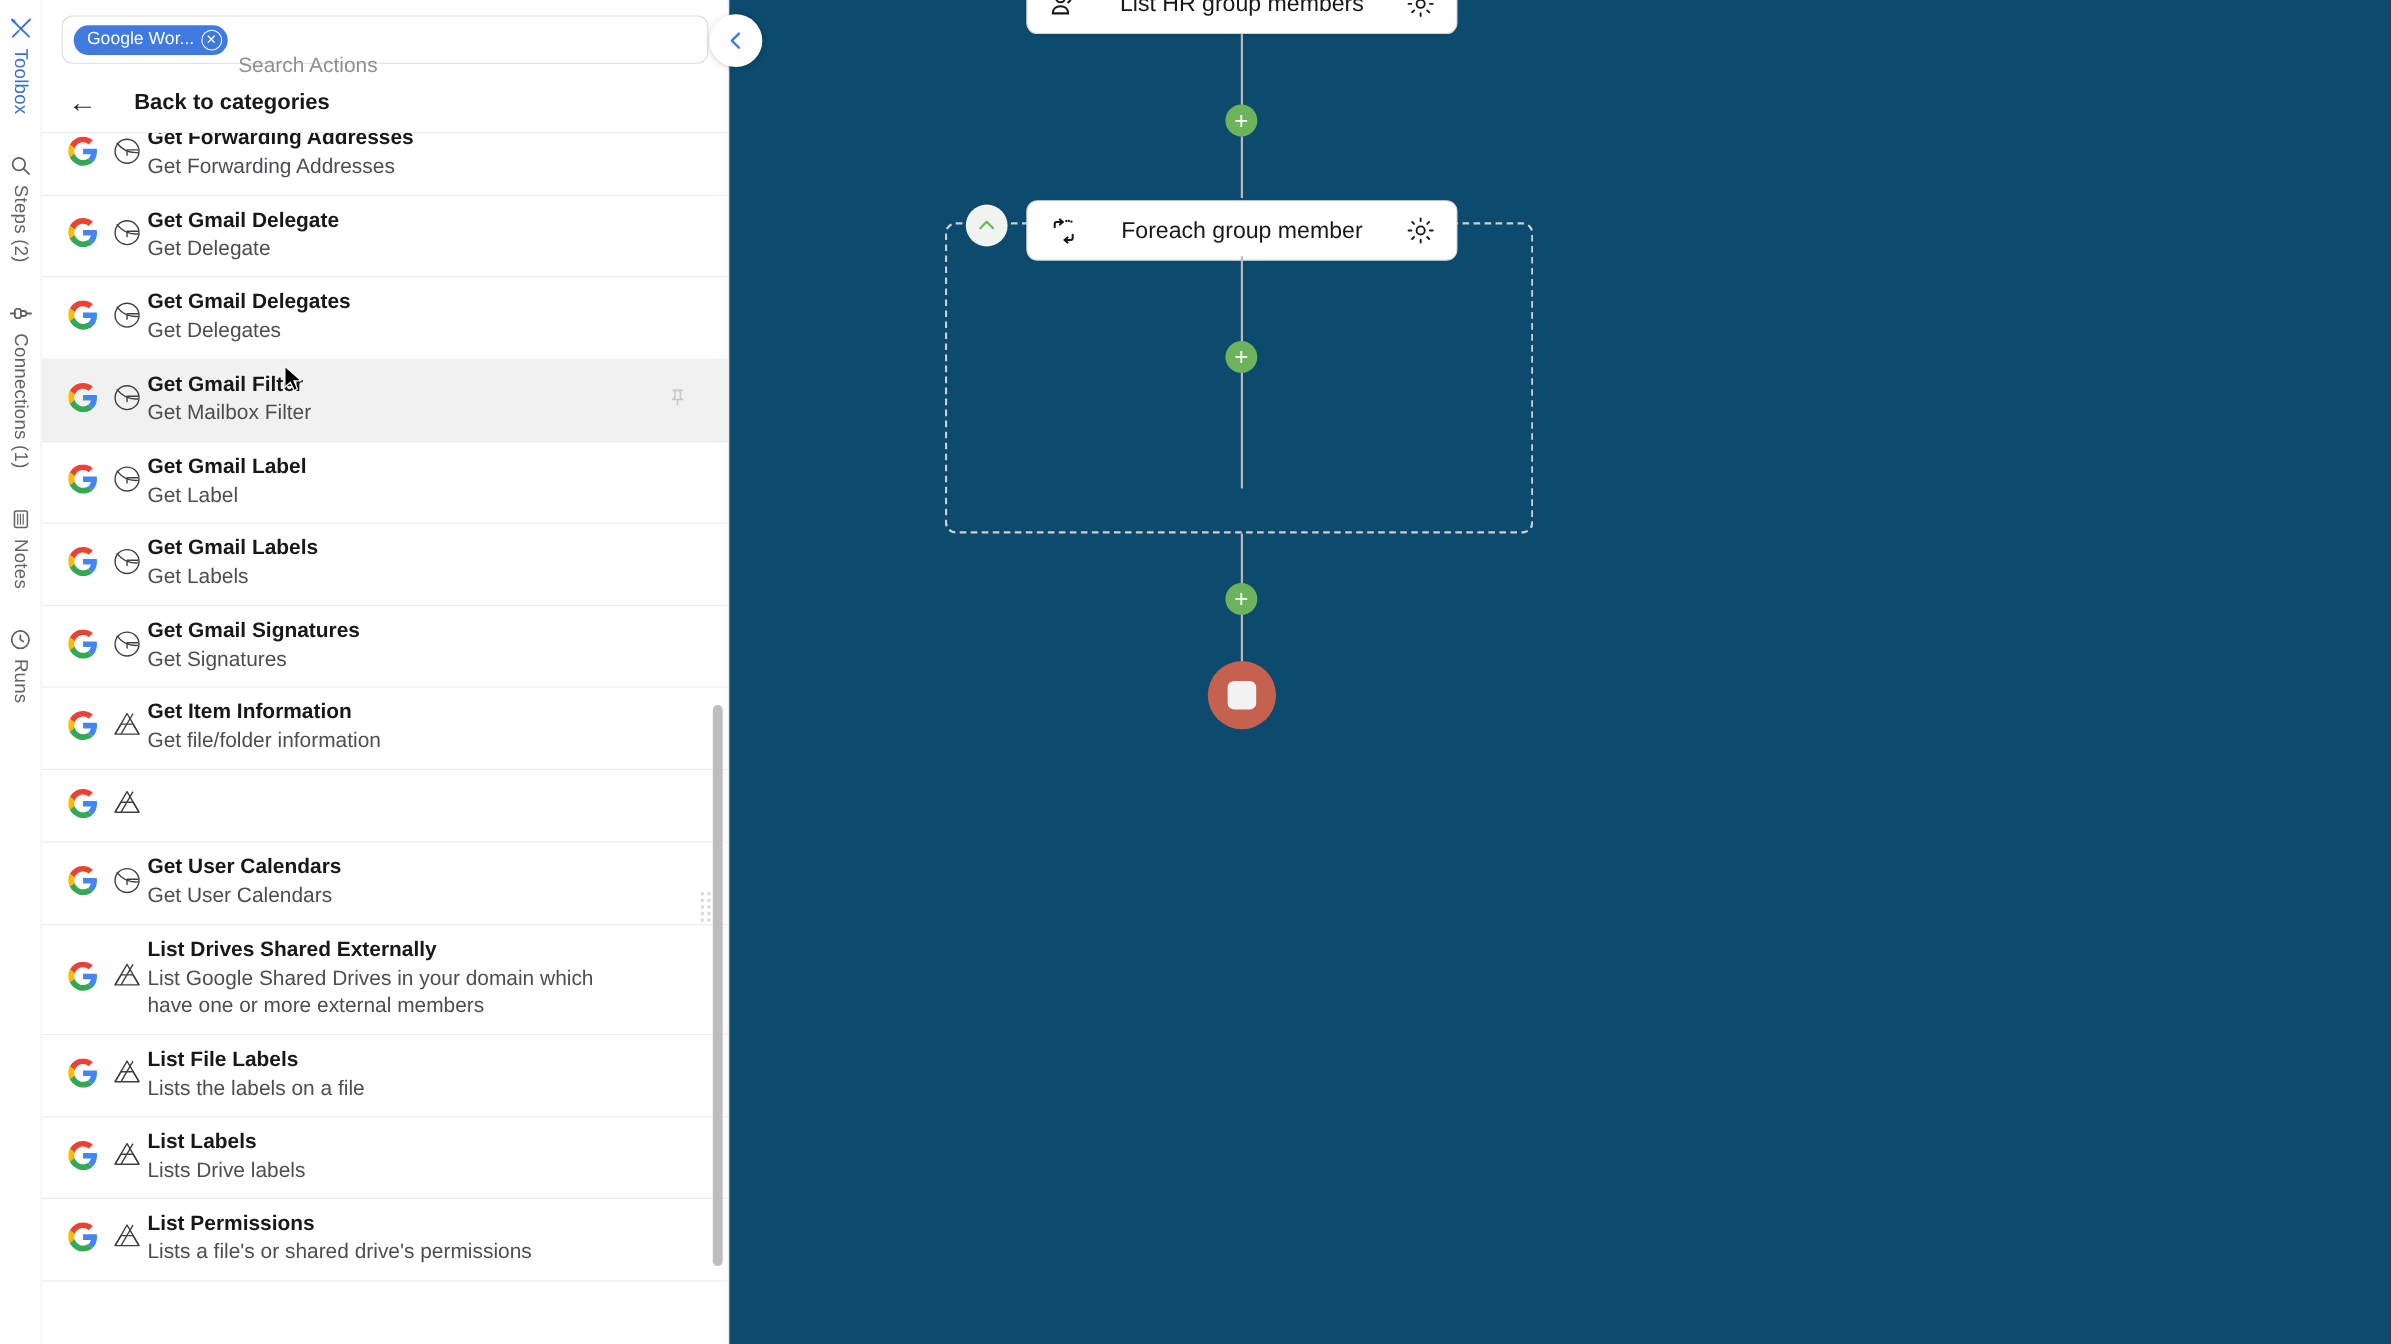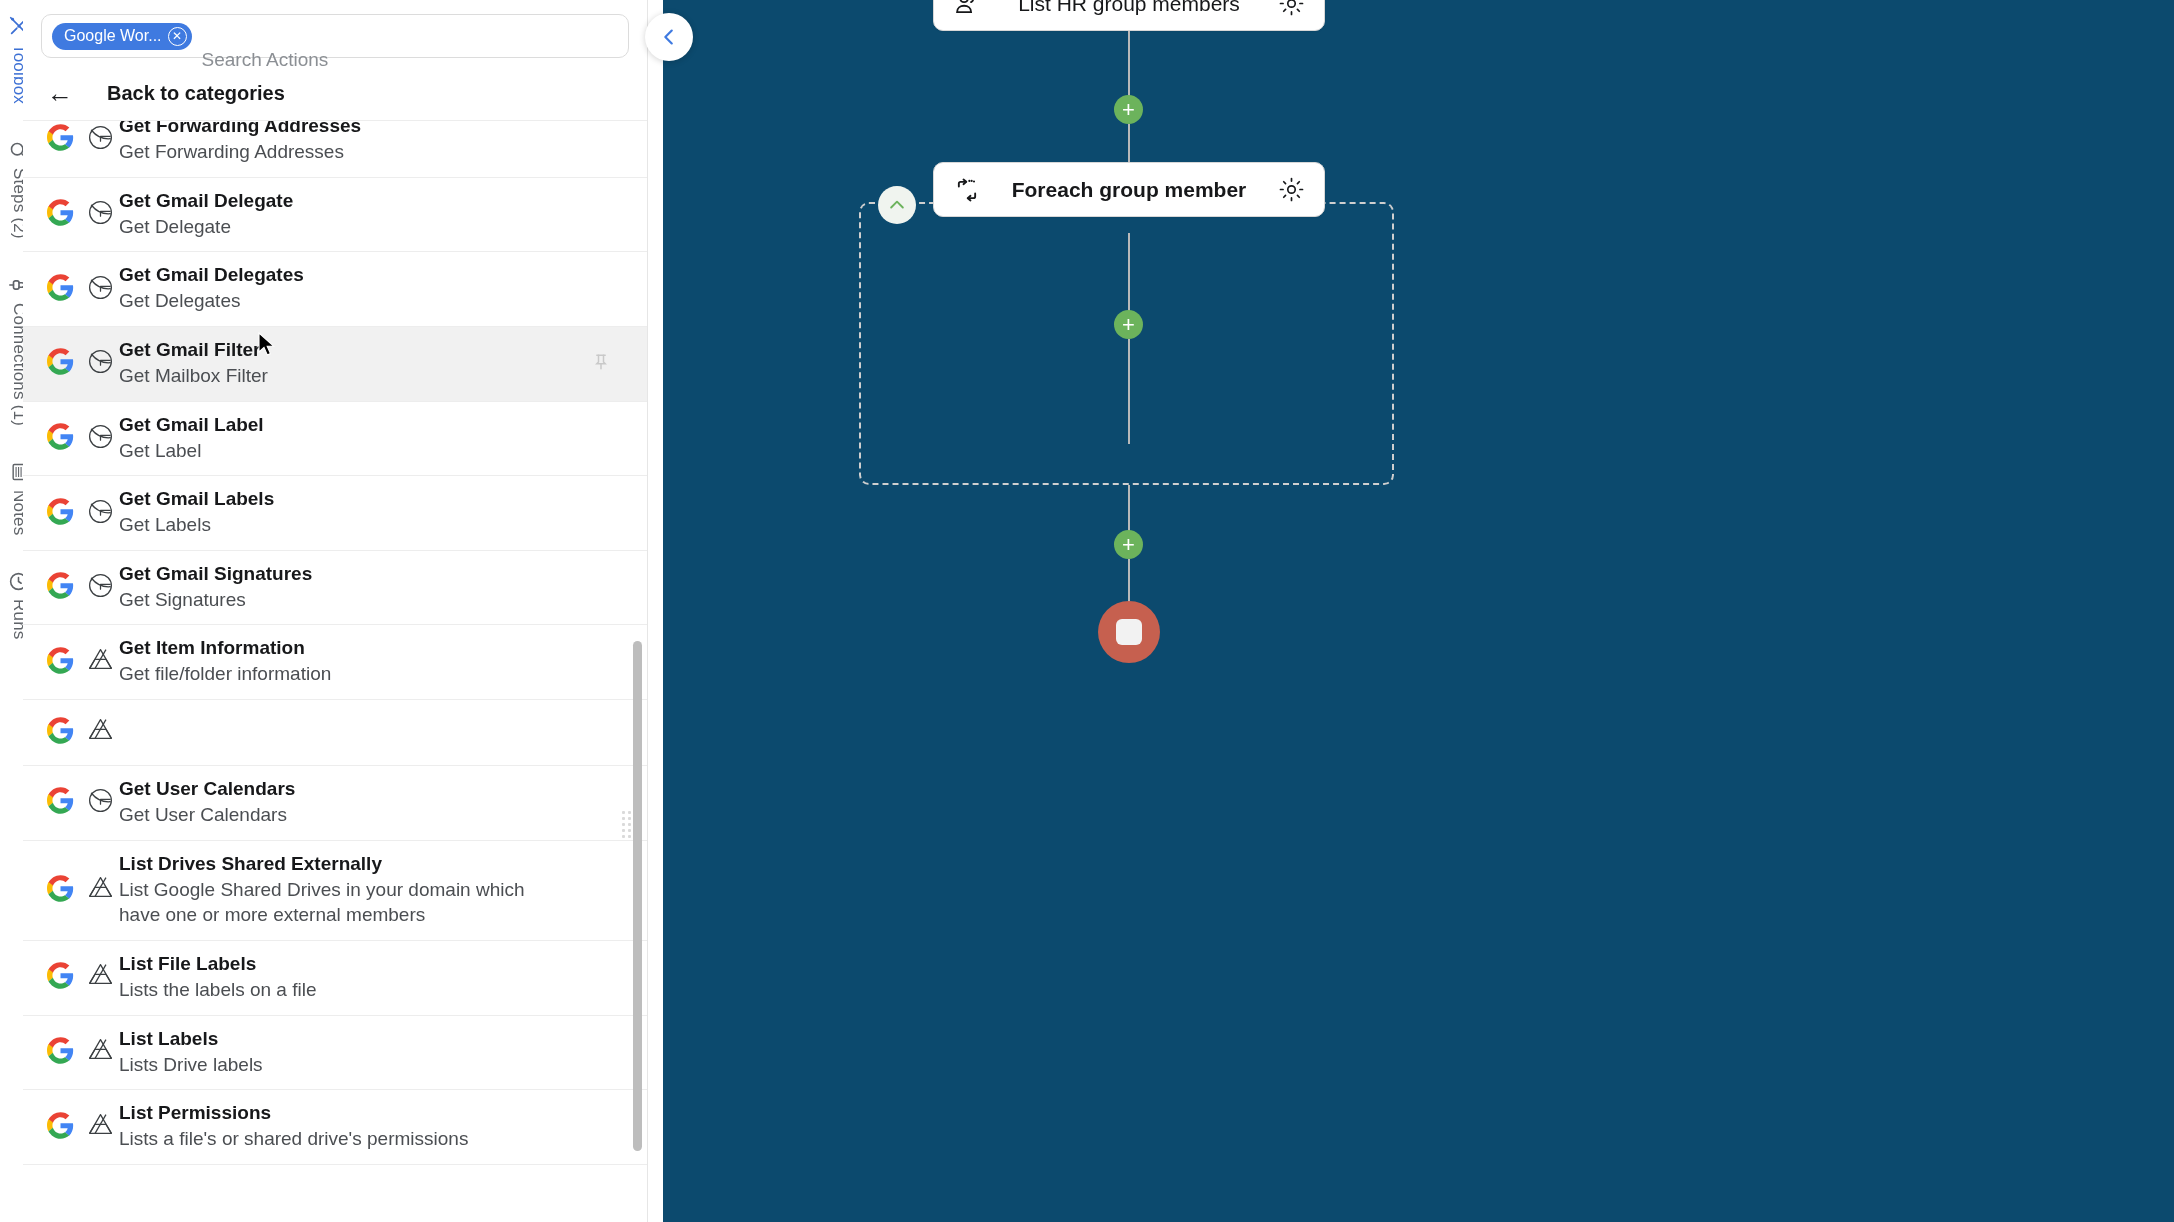--- a/index.html
+++ b/index.html
@@ -26,21 +26,21 @@
   .rail-label {
     writing-mode: vertical-rl;
     font-size: 17px; letter-spacing: .2px;
     color: #5f6368; white-space: nowrap;
   }
   .rail-item.active .rail-label { color: #3b6fd4; }
   .rail-item.active .rail-glyph svg { stroke: #3b6fd4; fill: #3b6fd4; }
 
   
   .panel {
-    position: absolute; left: 23px; top: 0;
+    position: absolute; left: 38px; top: 0;
     width: 625px; height: 1222px;
     background: #ffffff;
     border-right: 1px solid #e6e6e6;
     display: flex; flex-direction: column;
   }
   .search-row {
     padding: 14px 18px 10px 18px;
     flex: 0 0 auto;
   }
   .search-box {
@@ -617,21 +617,21 @@
         </svg>
       </span>
     </div>
 
     <div class="edge" style="left:465px; top:31px; height:79px;"></div>
     <div class="plus" style="left:451px; top:95px;">+</div>
     <div class="edge" style="left:465px; top:124px; height:56px;"></div>
 
     <div class="loop-box" style="left:196px; top:202px; width:535px; height:283px;"></div>
 
-    <div class="node" style="left:270px; top:162px;font-weight:bold;">
+    <div class="node" style="left:270px; top:182px;">
       <span class="node-icon">
         <svg width="28" height="28" viewBox="0 0 24 24" fill="none" stroke="#17181a" stroke-width="1.6" stroke-linecap="round" stroke-linejoin="round">
           <path d="M5 9 V6.5 A1.5 1.5 0 0 1 6.5 5 H11"></path>
           <path d="M9 3 L11.4 5 L9 7"></path>
           <path d="M19 15 v2.5 A1.5 1.5 0 0 1 17.5 19 H13"></path>
           <path d="M15 21 L12.6 19 L15 17"></path>
           <path d="M14 4.2 h.01 M16 4.2 h.01 M18 4.7 h.01" stroke-width="1.8"></path>
         </svg>
       </span>
       <span class="node-title">Foreach group member</span>

